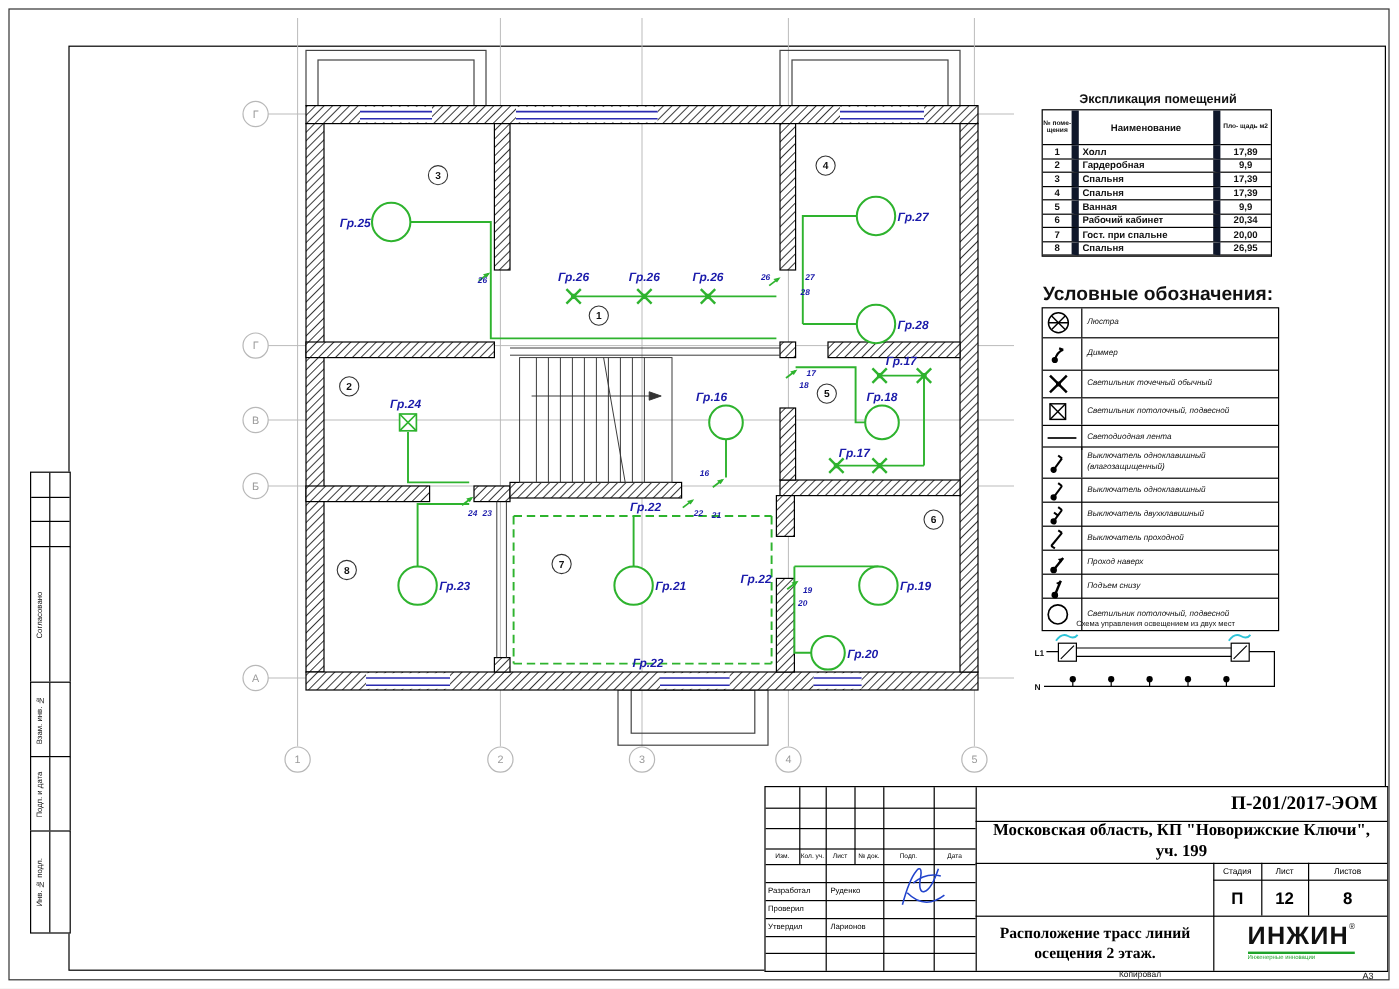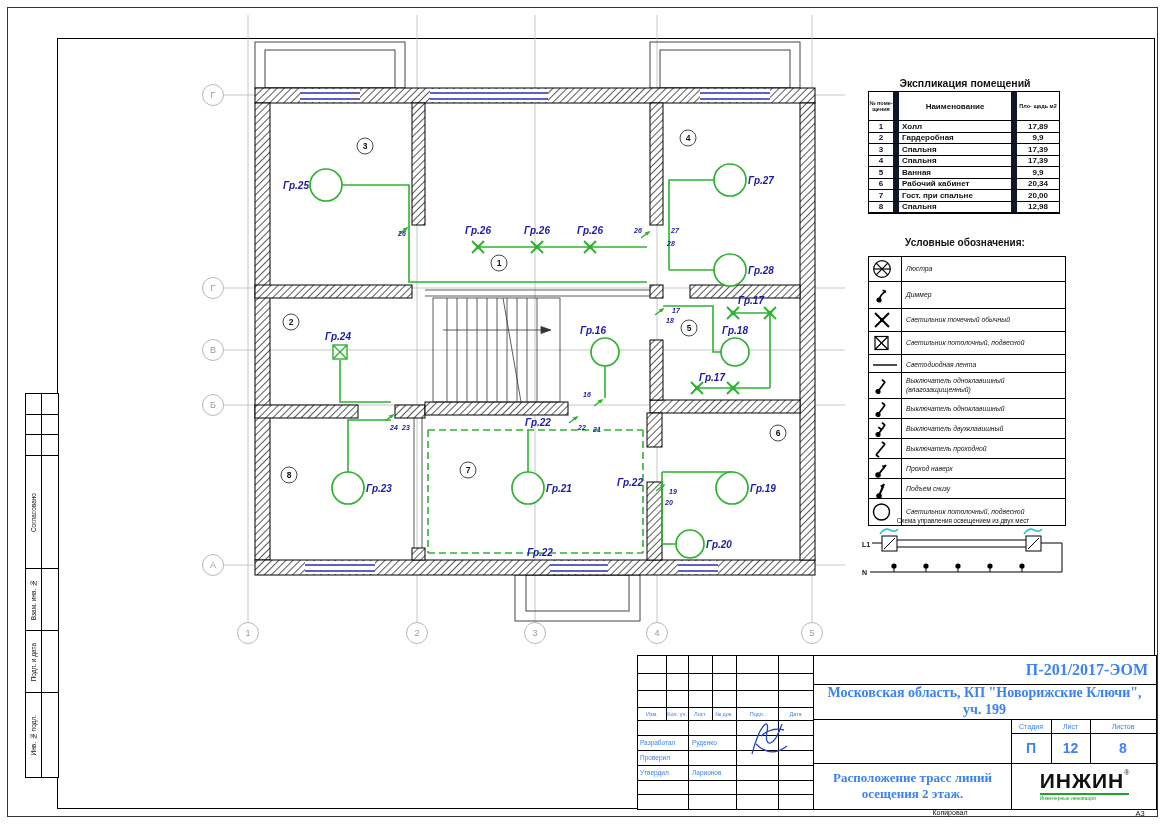--- a/index.html
+++ b/index.html
@@ -17,31 +17,31 @@
   .exp{position:absolute;left:868px;top:91px;width:190px;border:1.3px solid #000;font-weight:700;color:#111}
   .exp-row{display:grid;grid-template-columns:30px 118px 42px}
   .exp-row>div{border-right:6px solid #0f172a;border-bottom:1px solid #000;display:flex;align-items:center;justify-content:center;overflow:hidden}
   .exp-row>div:last-child{border-right:none}
   .exp-hdr{height:29px}
   .exp-hdr .h-small{font-size:5.5px;text-align:center;line-height:1.1}
   .exp-hdr .h-main{font-size:8px}
   .exp-d{height:11.5px;font-size:8px}
   .exp-d .nm{justify-content:flex-start;padding-left:3px}
   
-  .lg-title{position:absolute;left:862px;top:237px;width:206px;text-align:center;font-size:10px;font-weight:700;color:#111}
+  .lg-title{position:absolute;left:862px;top:237px;width:206px;text-align:center;font-size:16px;font-weight:700;color:#111}
   .lg{position:absolute;left:868px;top:256px;width:196px;border:1.2px solid #000}
   .lg-row{display:grid;grid-template-columns:33px 1fr;border-bottom:1px solid #000}
   .lg-row:last-child{border-bottom:none}
   .lg-sym{border-right:1px solid #000;display:flex;align-items:center;justify-content:center}
   .lg-txt{font-size:6.8px;font-style:italic;color:#111;display:flex;align-items:center;padding:1px 0 1px 4px;line-height:1.2}
   
   .sc-title{position:absolute;left:854px;top:517px;width:218px;text-align:center;font-size:6.3px;color:#111}
   
   .tb{position:absolute;left:637px;top:655px;width:518px;height:153px;border:1.3px solid #000;background:#fff}
-  .tb .cell{position:absolute;display:flex;align-items:center;justify-content:center;color:#3b82f6;text-align:center}
+  .tb .cell{position:absolute;display:flex;align-items:center;justify-content:center;color:#000000;text-align:center}
   .serif{font-family:"Liberation Serif",serif;font-weight:700}
   .tb-hdr{font-size:5.5px}
   .tb-role{font-size:6.5px;justify-content:flex-start !important;padding-left:2px}
   .foot{position:absolute;font-size:7px;color:#111}
   
   .pl-grp{font-family:"Liberation Sans",sans-serif;font-style:italic;font-weight:700;font-size:10px;fill:#1a1aaa}
   .pl-sw{font-family:"Liberation Sans",sans-serif;font-style:italic;font-weight:700;font-size:7px;fill:#1a1aaa}
   .pl-room{font-family:"Liberation Sans",sans-serif;font-weight:700;font-size:8.5px;fill:#111}
   .pl-ax{font-family:"Liberation Sans",sans-serif;font-size:9px;fill:#9a9a9a}
   .lgsvg{stroke:#000;fill:none;stroke-width:1.2}
@@ -369,21 +369,21 @@
         <div>20,34</div>
       </div>
     <div class="exp-row exp-d">
         <div>7</div>
         <div class="nm">Гост. при спальне</div>
         <div>20,00</div>
       </div>
     <div class="exp-row exp-d">
         <div>8</div>
         <div class="nm">Спальня</div>
-        <div>12,98</div>
+        <div>26,95</div>
       </div>
   </div>
 
   <div class="lg-title">Условные обозначения:</div>
   <div class="lg">
     <div class="lg-row" style="height:24px">
       <div class="lg-sym">
         <svg width="30" height="20" class="lgsvg">
             <circle cx="12" cy="10" r="8.3"></circle>
             <line x1="6.2" y1="4.2" x2="17.8" y2="15.8"></line>

